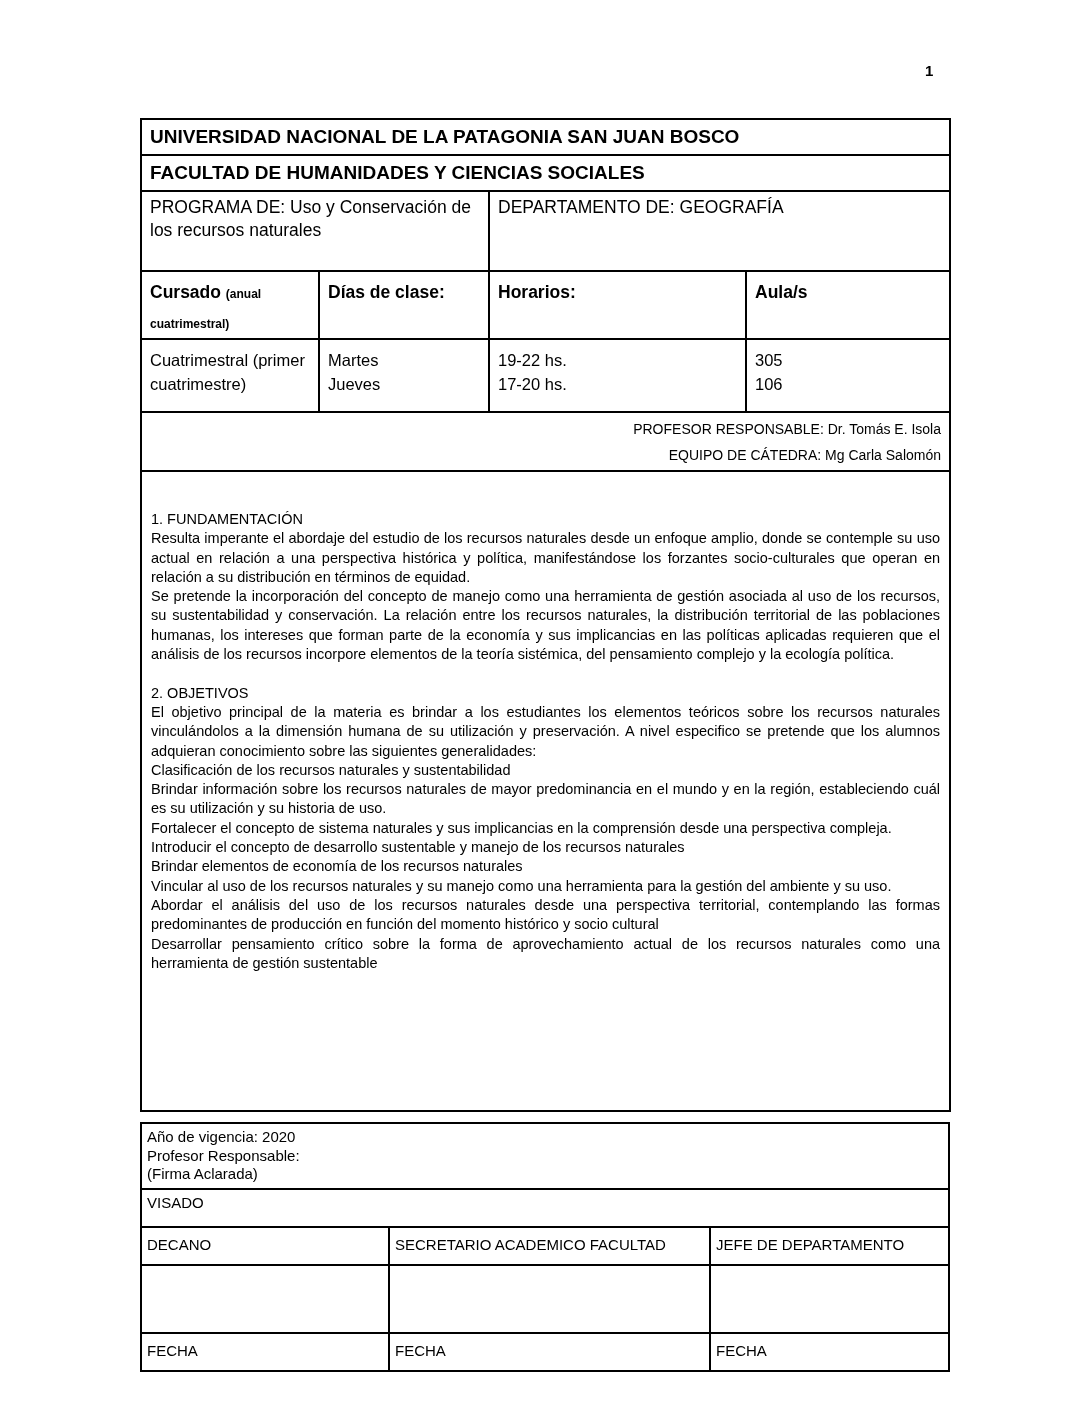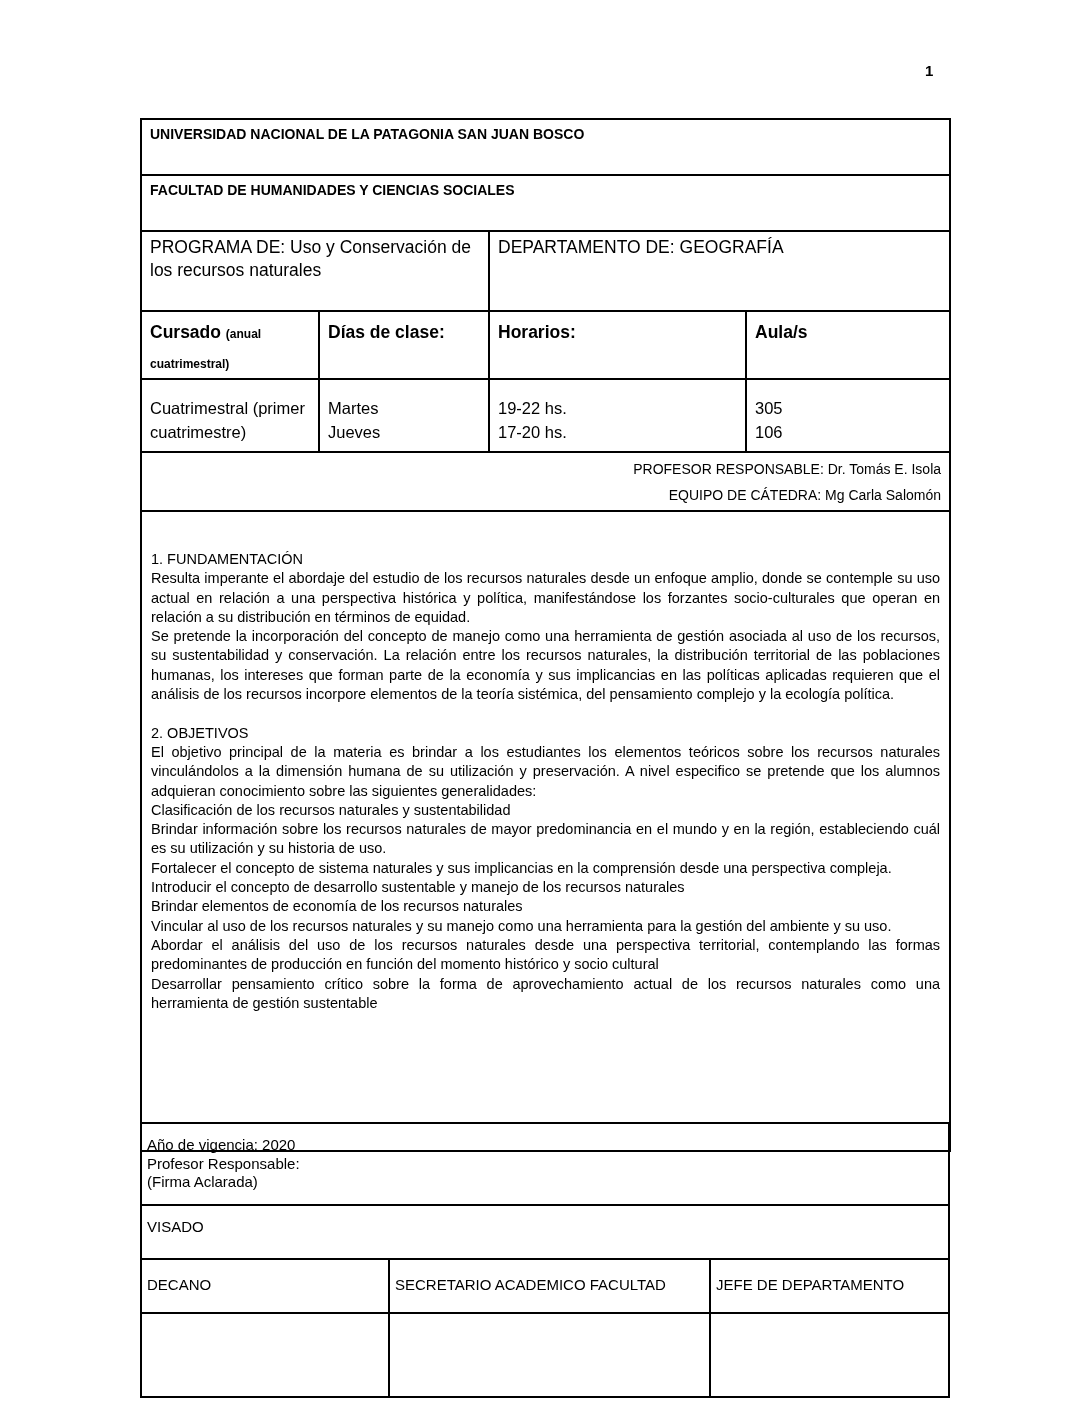--- a/index.html
+++ b/index.html
@@ -1,33 +1,33 @@
 <!DOCTYPE html>
 <html><head>
   <meta charset="utf-8">
   <style>
     html, body { margin: 0; padding: 0; background: #ffffff; }
     body { width: 1088px; height: 1408px; position: relative; font-family: "Liberation Sans", sans-serif; color: #000; }
     .page-number { position: absolute; left: 925px; top: 62px; font-size: 15px; font-weight: bold; }
     table { border-collapse: collapse; position: absolute; table-layout: fixed; }
     td { border: 2px solid #000; vertical-align: top; padding: 0 8px; }
     #main { left: 140px; top: 118px; width: 809px; }
-    .h-title { font-weight: bold; font-size: 14px; height: 56px; padding-top: 6px; box-sizing: border-box; }
+    .h-title { font-weight: bold; font-size: 19px; height: 36px; padding-top: 6px; box-sizing: border-box; }
     .prog { font-size: 17.5px; line-height: 23px; padding-top: 4px; height: 80px; box-sizing: border-box; }
     .bold { font-weight: normal; }
     .hdr { font-size: 17.5px; font-weight: bold; height: 49px; padding-top: 6px; box-sizing: border-box; line-height: 28px; }
     .hdr .small { font-size: 12px; }
-    .vals { font-size: 16.5px; line-height: 24px; padding-top: 16px; height: 73px; box-sizing: border-box; }
+    .vals { font-size: 16.5px; line-height: 24px; padding-top: 8px; height: 73px; box-sizing: border-box; }
     .staff { font-size: 14px; line-height: 26px; padding-top: 3px; height: 59px; box-sizing: border-box; text-align: right; }
     .body-cell { height: 640px; font-size: 14.5px; line-height: 19.3px; padding: 38px 9px 0 9px; box-sizing: border-box; text-align: justify; }
     .body-cell p { margin: 0; }
     .section-title { margin-top: 0; }
     .gap { height: 19.3px; }
     #sign { left: 140px; top: 1122px; width: 808px; font-size: 15px; }
-    #sign td { padding: 12px 5px; line-height: 18.5px; }
+    #sign td { padding: 4px 5px; line-height: 18.5px; }
     .center { }
     .sig-space { height: 58px; }
   </style>
 </head>
 <body>
 
 <div class="page-number">1</div>
 
 <table id="main">
   <colgroup>
@@ -124,14 +124,19 @@
   <tr>
     <td class="center" style="height:28px; vertical-align:middle;">DECANO</td>
     <td class="center" style="vertical-align:middle;">SECRETARIO ACADEMICO FACULTAD</td>
     <td class="center" style="vertical-align:middle;">JEFE DE DEPARTAMENTO</td>
   </tr>
   <tr>
     <td class="sig-space"></td>
     <td class="sig-space"></td>
     <td class="sig-space"></td>
   </tr>
+  <tr>
+    <td style="height:28px; vertical-align:middle;">FECHA</td>
+    <td style="vertical-align:middle;">FECHA</td>
+    <td style="vertical-align:middle;">FECHA</td>
+  </tr>
 </tbody>
   </table>
 
 </body></html>

